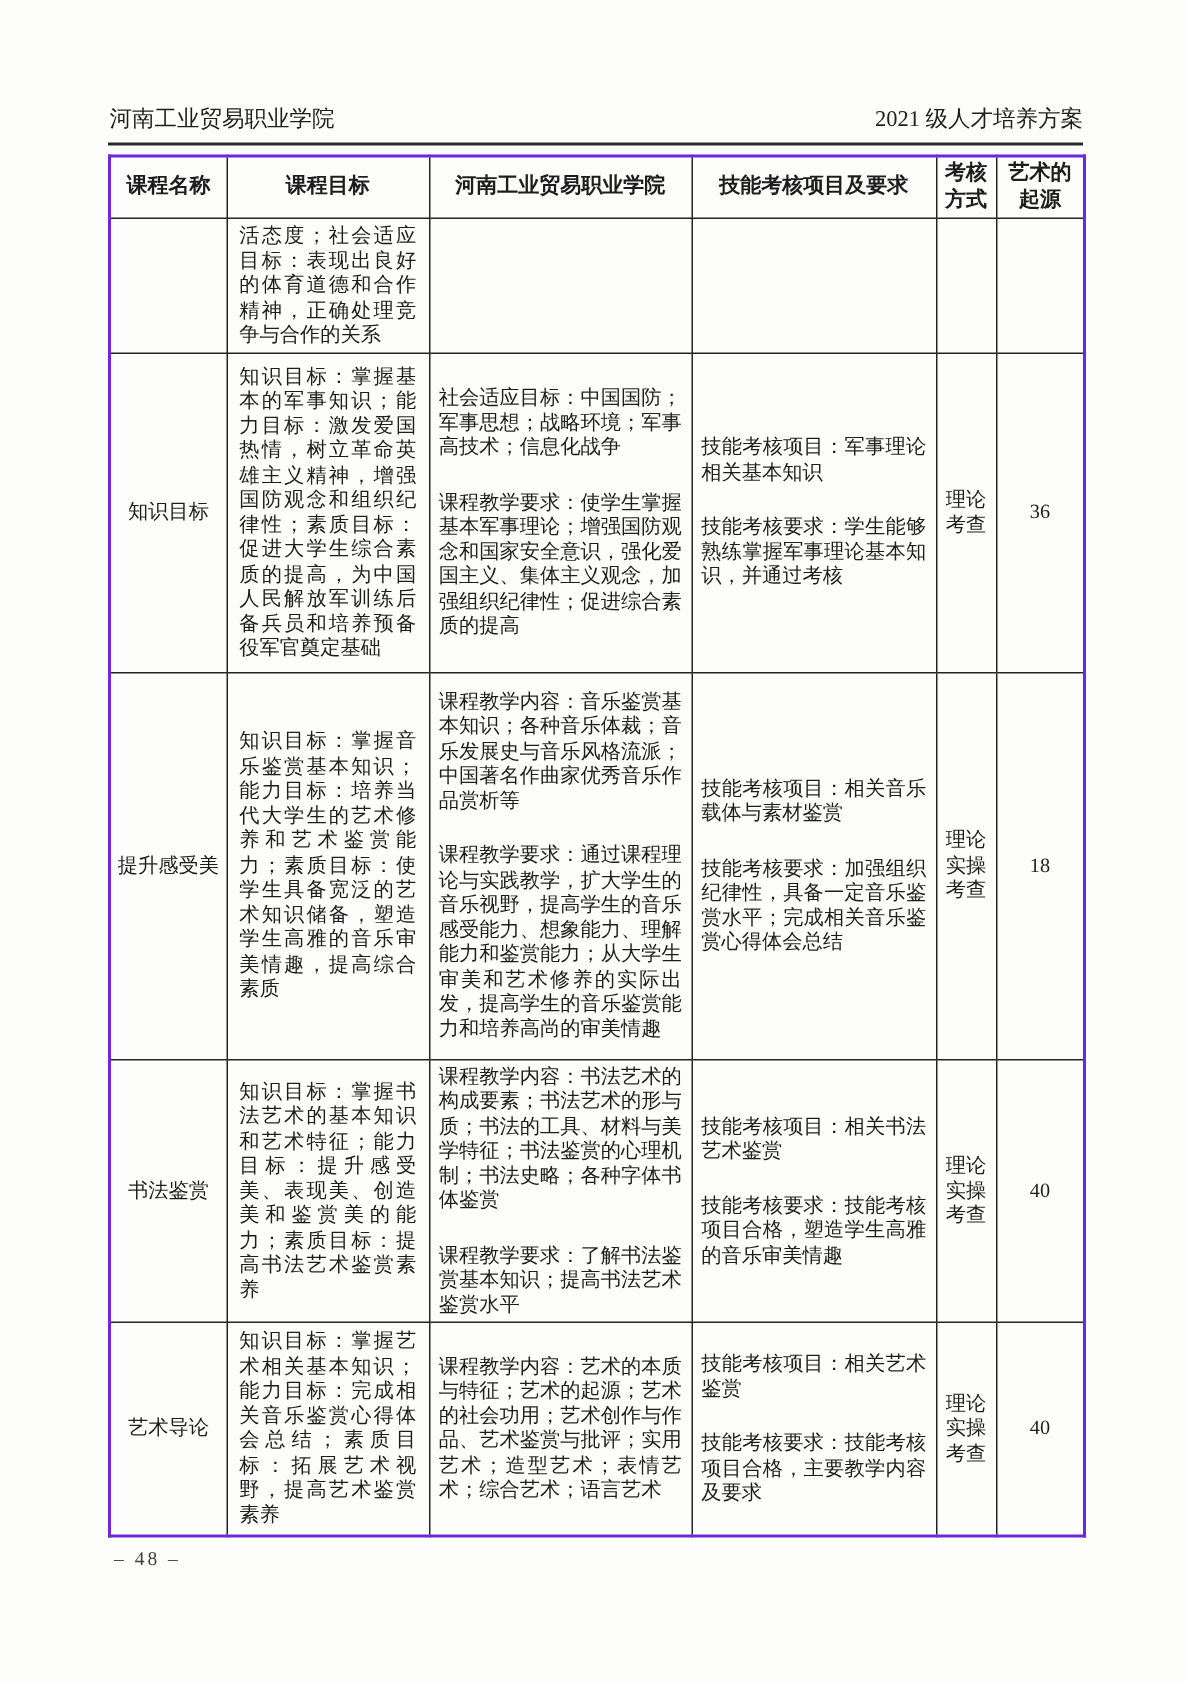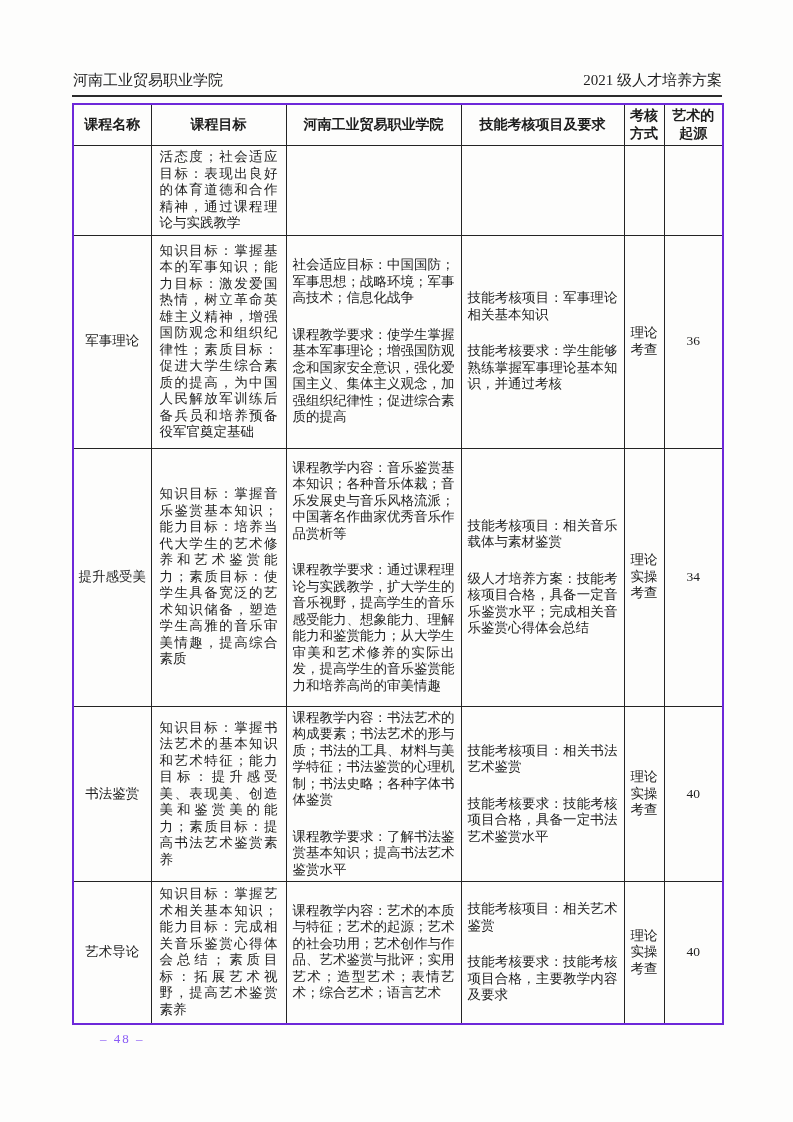--- a/index.html
+++ b/index.html
@@ -43,22 +43,22 @@
   .obj-cell,.content-cell,.assess-cell{text-align:justify;word-break:break-all;}
   .obj-cell{padding:3px 8px !important;}
   .hours-cell{font-size:13px;}
   
   tbody tr:nth-child(1){height:89px;}
   tbody tr:nth-child(2){height:213px;}
   tbody tr:nth-child(3){height:258px;}
   tbody tr:nth-child(4){height:175px;}
   tbody tr:nth-child(5){height:142px;}
   .page-footer{
-    position:absolute;top:1031px;left:100px;
-    font-size:13px;letter-spacing:2px;color:#8b5cf6;
+    position:absolute;top:1031px;left:76px;
+    font-size:13px;letter-spacing:2px;color:#404040;
   }
 </style>
 </head>
 <body>
 
 <div class="page">
 
   <div class="running-header">
     <span>河南工业贸易职业学院</span>
     <span>2021 级人才培养方案</span>
@@ -82,30 +82,30 @@
         <th>河南工业贸易职业学院</th>
         <th>技能考核项目及要求</th>
         <th>考核方式</th>
         <th>艺术的起源</th>
       </tr>
     </thead>
     <tbody>
         <tr>
           <td class="name-cell"></td>
           <td class="obj-cell">
-            <p>活态度；社会适应目标：表现出良好的体育道德和合作精神，通过课程理论与实践教学</p>
+            <p>活态度；社会适应目标：表现出良好的体育道德和合作精神，正确处理竞争与合作的关系</p>
           </td>
           <td class="content-cell"></td>
           <td class="assess-cell"></td>
           <td class="method-cell"></td>
           <td class="hours-cell"></td>
         </tr>
         <tr>
           <td class="name-cell">
-            <p>军事理论</p>
+            <p>知识目标</p>
           </td>
           <td class="obj-cell">
             <p>知识目标：掌握基本的军事知识；能力目标：激发爱国热情，树立革命英雄主义精神，增强国防观念和组织纪律性；素质目标：促进大学生综合素质的提高，为中国人民解放军训练后备兵员和培养预备役军官奠定基础</p>
           </td>
           <td class="content-cell">
             <p>社会适应目标：中国国防；军事思想；战略环境；军事高技术；信息化战争</p>
             <p>课程教学要求：使学生掌握基本军事理论；增强国防观念和国家安全意识，强化爱国主义、集体主义观念，加强组织纪律性；促进综合素质的提高</p>
           </td>
           <td class="assess-cell">
             <p>技能考核项目：军事理论相关基本知识</p>
@@ -124,43 +124,43 @@
           </td>
           <td class="obj-cell">
             <p>知识目标：掌握音乐鉴赏基本知识；能力目标：培养当代大学生的艺术修养和艺术鉴赏能力；素质目标：使学生具备宽泛的艺术知识储备，塑造学生高雅的音乐审美情趣，提高综合素质</p>
           </td>
           <td class="content-cell">
             <p>课程教学内容：音乐鉴赏基本知识；各种音乐体裁；音乐发展史与音乐风格流派；中国著名作曲家优秀音乐作品赏析等</p>
             <p>课程教学要求：通过课程理论与实践教学，扩大学生的音乐视野，提高学生的音乐感受能力、想象能力、理解能力和鉴赏能力；从大学生审美和艺术修养的实际出发，提高学生的音乐鉴赏能力和培养高尚的审美情趣</p>
           </td>
           <td class="assess-cell">
             <p>技能考核项目：相关音乐载体与素材鉴赏</p>
-            <p>级人才培养方案：技能考核项目合格，具备一定音乐鉴赏水平；完成相关音乐鉴赏心得体会总结</p>
+            <p>技能考核要求：加强组织纪律性，具备一定音乐鉴赏水平；完成相关音乐鉴赏心得体会总结</p>
           </td>
           <td class="method-cell">
             <p>理论实操考查</p>
           </td>
           <td class="hours-cell">
-            <p>34</p>
+            <p>18</p>
           </td>
         </tr>
         <tr>
           <td class="name-cell">
             <p>书法鉴赏</p>
           </td>
           <td class="obj-cell">
             <p>知识目标：掌握书法艺术的基本知识和艺术特征；能力目标：提升感受美、表现美、创造美和鉴赏美的能力；素质目标：提高书法艺术鉴赏素养</p>
           </td>
           <td class="content-cell">
             <p>课程教学内容：书法艺术的构成要素；书法艺术的形与质；书法的工具、材料与美学特征；书法鉴赏的心理机制；书法史略；各种字体书体鉴赏</p>
             <p>课程教学要求：了解书法鉴赏基本知识；提高书法艺术鉴赏水平</p>
           </td>
           <td class="assess-cell">
             <p>技能考核项目：相关书法艺术鉴赏</p>
-            <p>技能考核要求：技能考核项目合格，具备一定书法艺术鉴赏水平</p>
+            <p>技能考核要求：技能考核项目合格，塑造学生高雅的音乐审美情趣</p>
           </td>
           <td class="method-cell">
             <p>理论实操考查</p>
           </td>
           <td class="hours-cell">
             <p>40</p>
           </td>
         </tr>
         <tr>
           <td class="name-cell">

